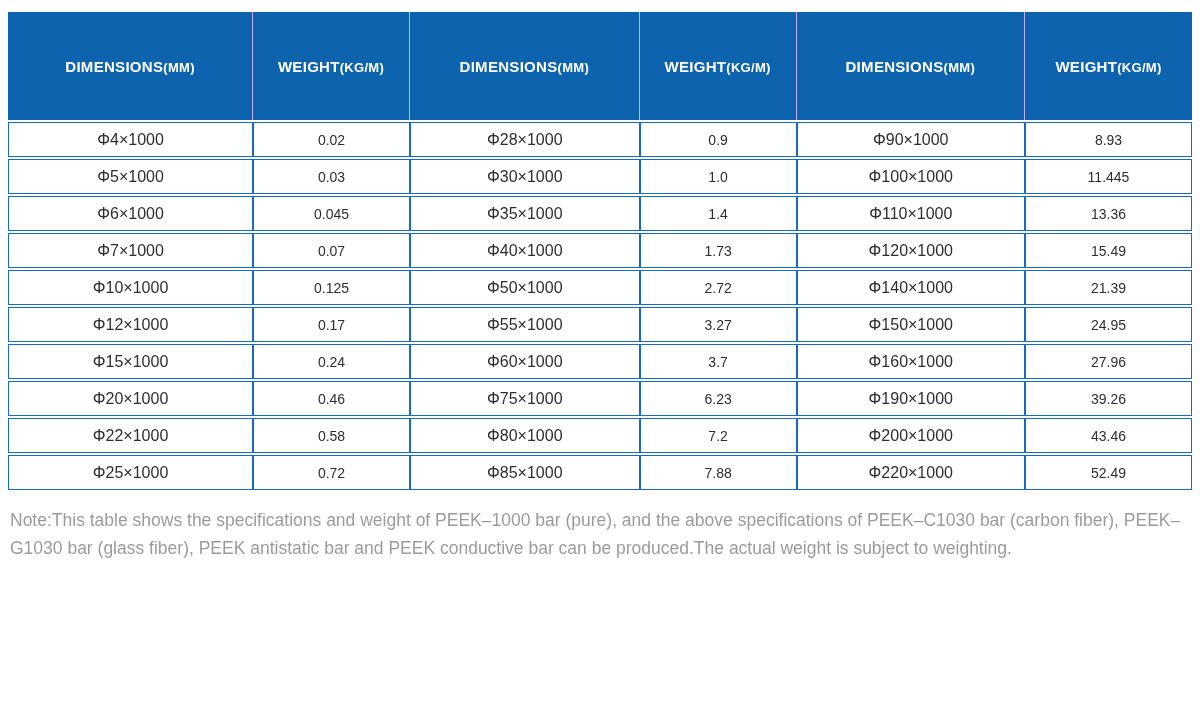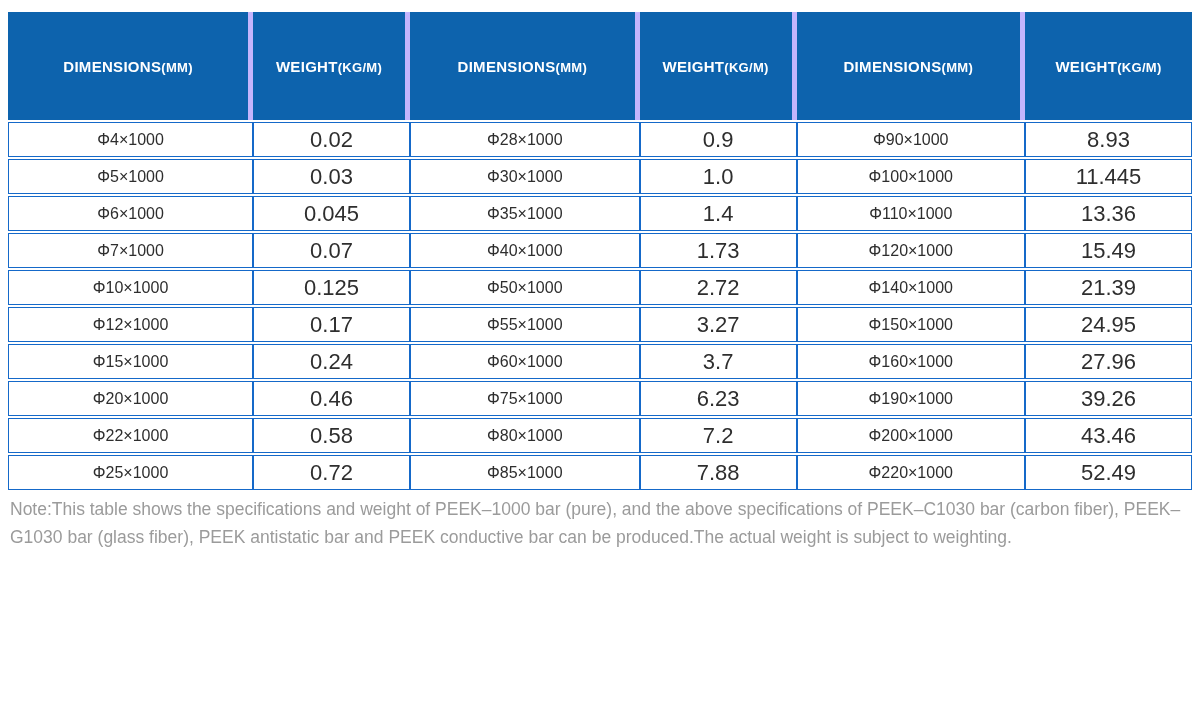--- a/index.html
+++ b/index.html
@@ -32,40 +32,40 @@
     background: #0d63ad;
     color: #ffffff;
     font-weight: bold;
     font-size: 15px;
     letter-spacing: 0.3px;
     height: 108px;
     padding: 0;
     text-align: center;
     vertical-align: middle;
     border: none;
-    border-right: 5px solid #c4b5fd;
+    border-right: 1px solid #c4b5fd;
   }
   thead th:last-child { border-right: none; }
   thead th .unit { font-size: 13px; }
 
   tbody td {
     border: 1.5px solid #1569c9;
     background: #ffffff;
     height: 33px;
     padding: 0;
     text-align: center;
     vertical-align: middle;
     color: #2e2e2e;
   }
   tbody td.dim { font-size: 16px; }
-  tbody td.wt  { font-size: 22px; }
+  tbody td.wt  { font-size: 14px; }
 
   .note {
     width: 1184px;
-    margin-top: 3px;
+    margin-top: 14px;
     color: #9b9b9b;
     font-size: 17.5px;
     line-height: 28px;
     padding-left: 2px;
   }
 </style>
 </head>
 <body>
 
 <div class="page">

